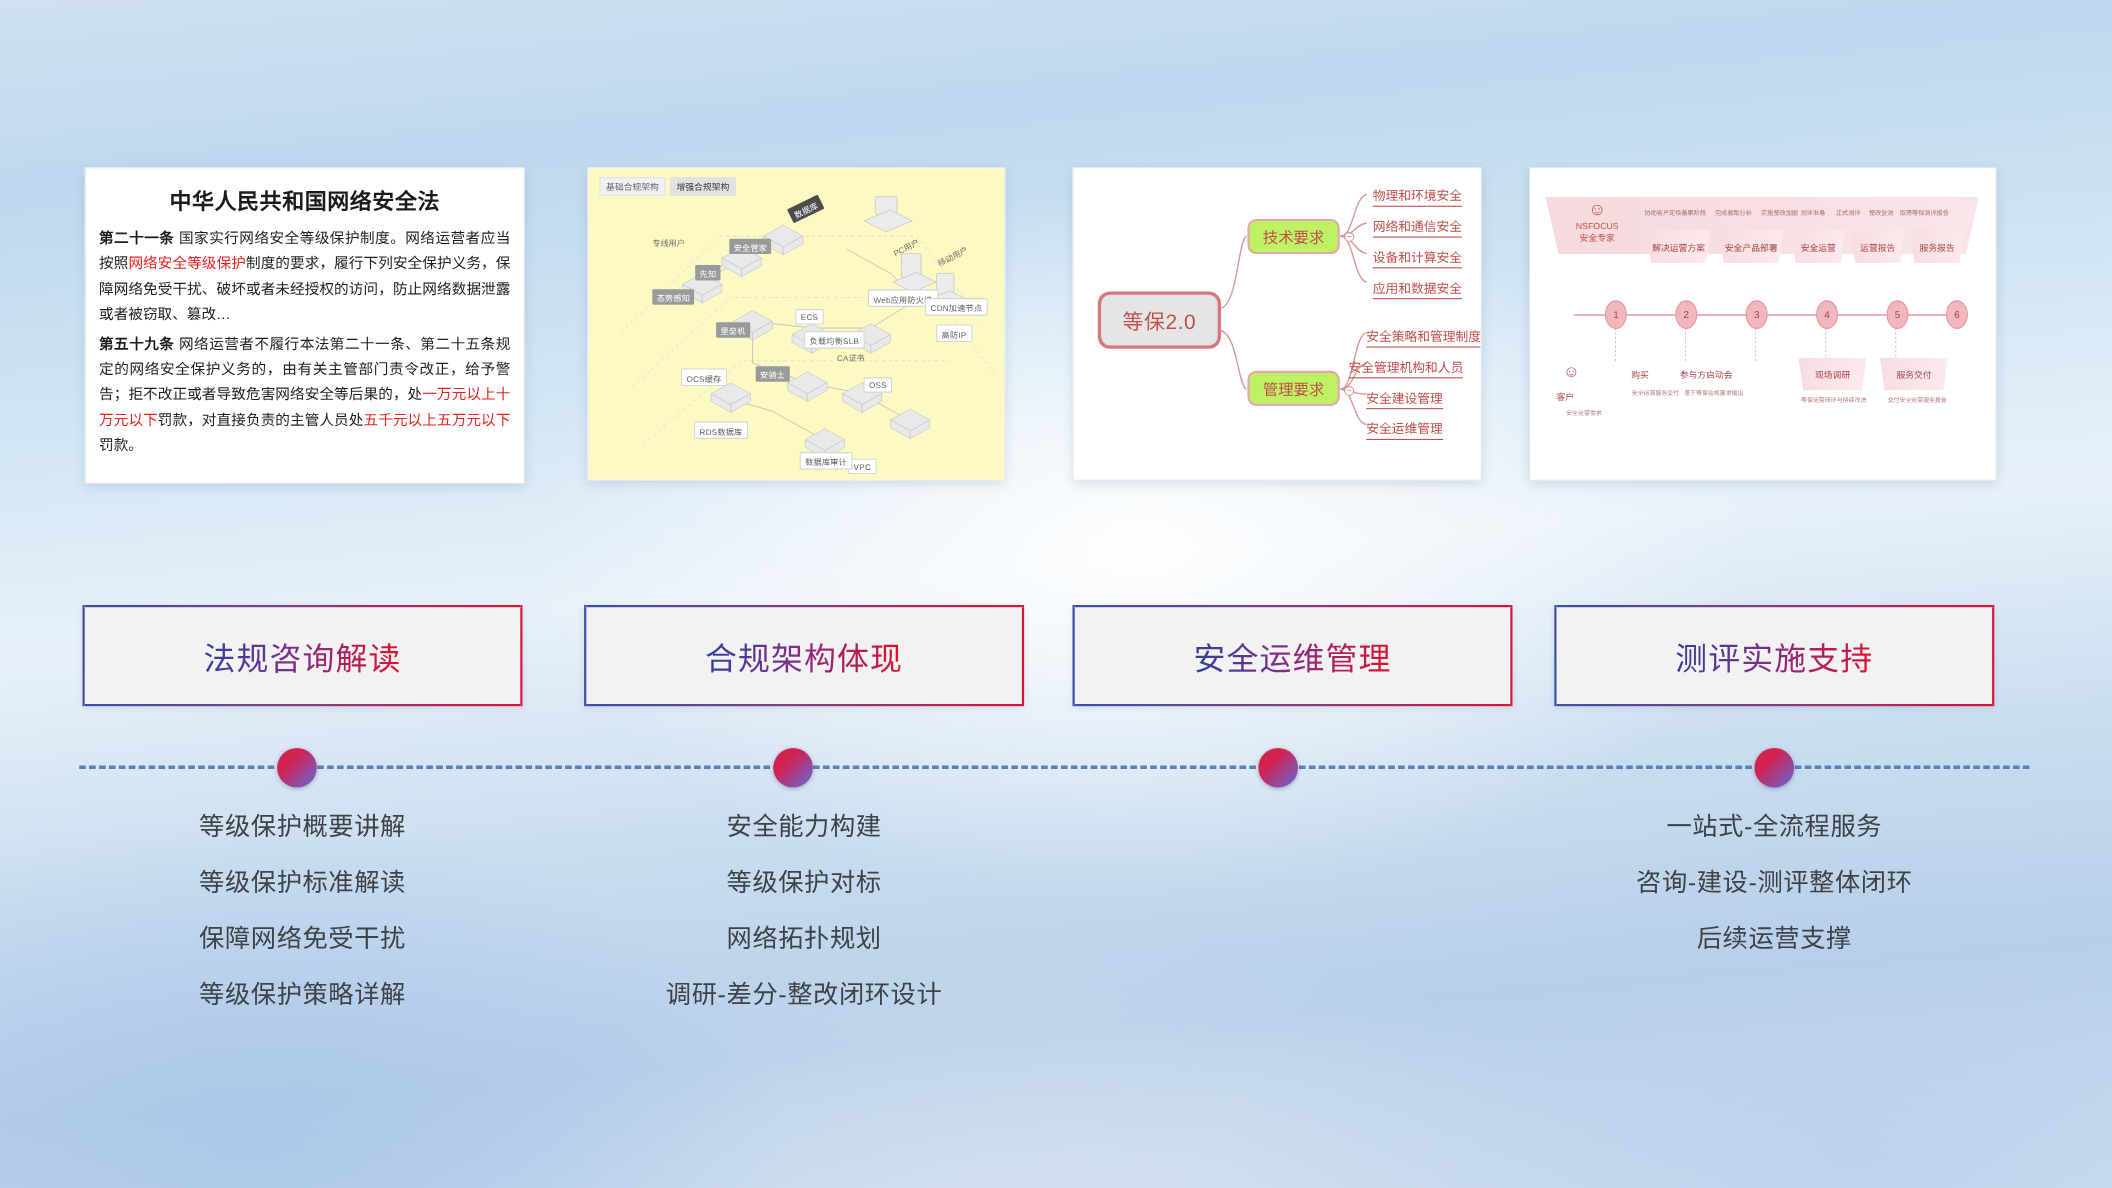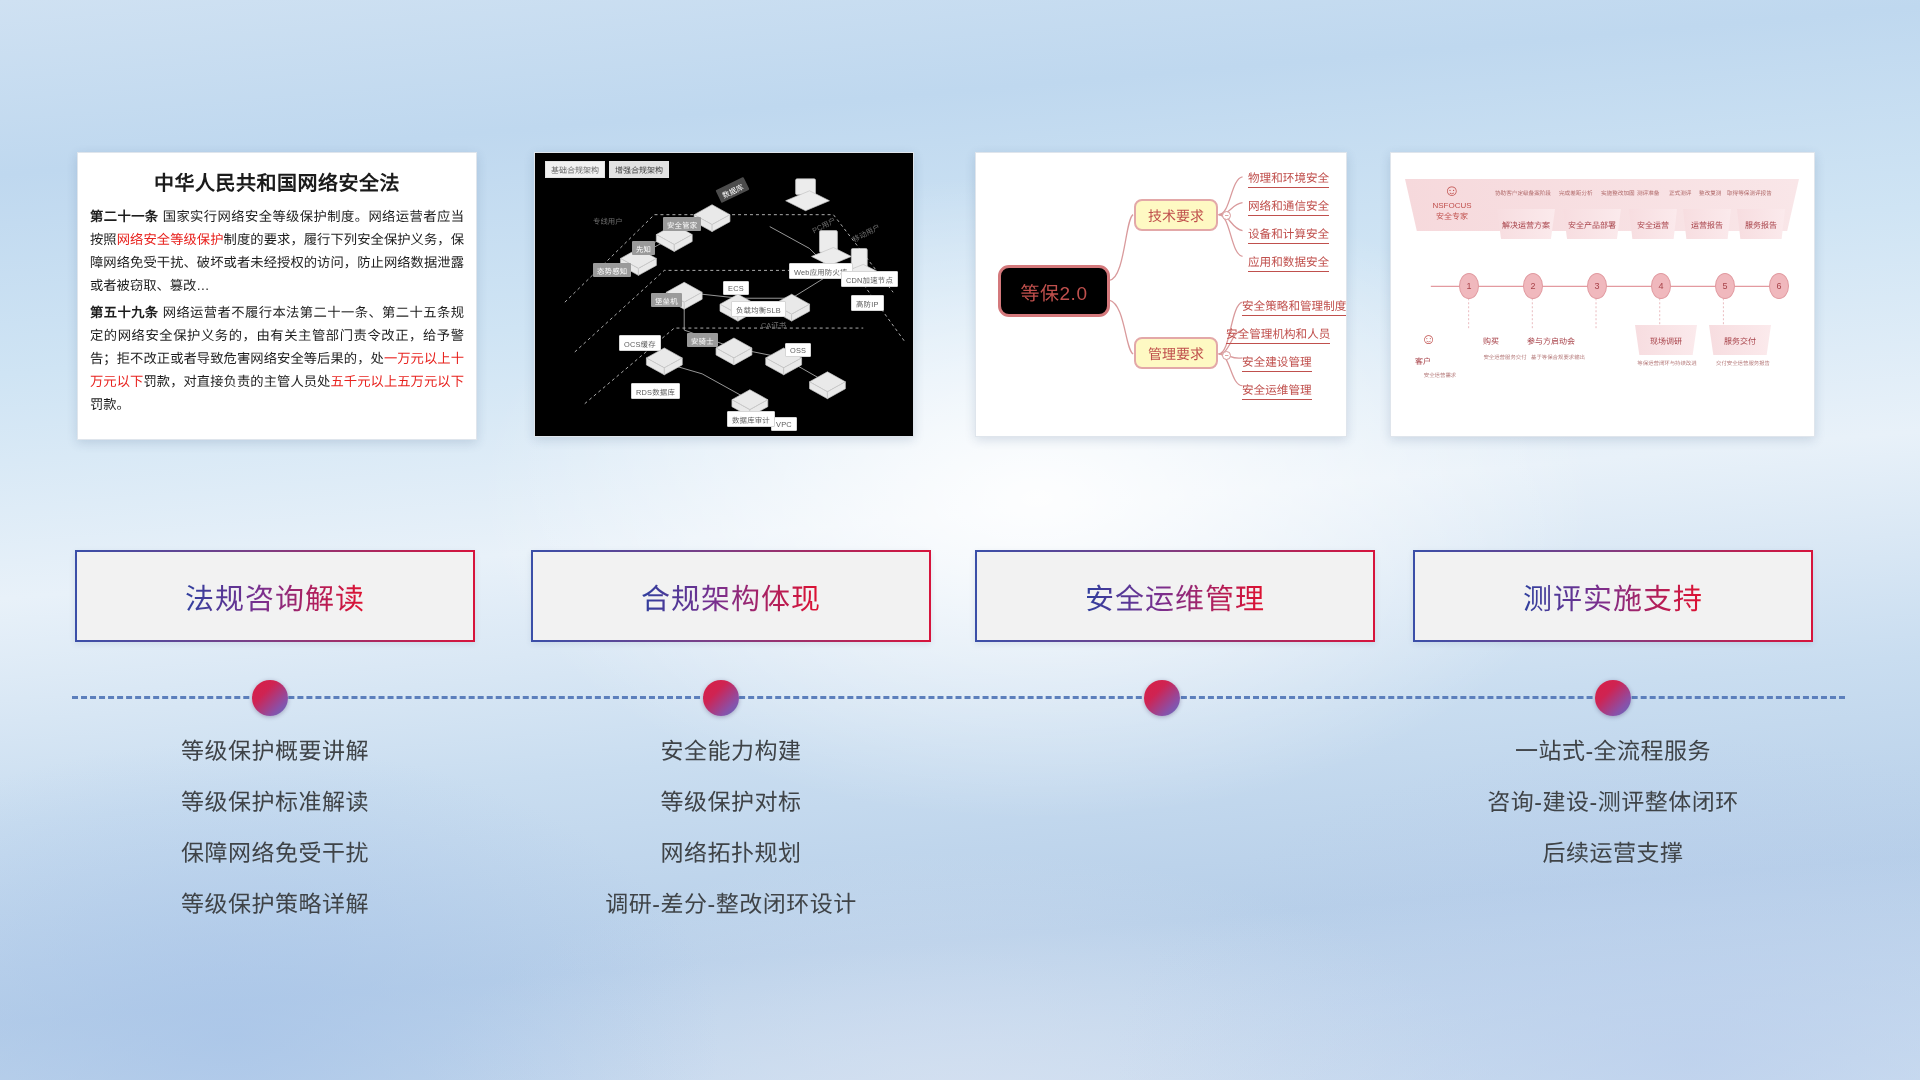--- a/index.html
+++ b/index.html
@@ -49,21 +49,21 @@
     color: #1b1b1b;
     margin: 14px 0 10px;
     letter-spacing: 0.5px;
   }
   .law-body { padding: 0 12px; font-size: 13.3px; line-height: 1.72; color: #1d1d1d; text-align: justify; }
   .law-body p { margin-bottom: 5px; }
   .law-art { font-weight: bold; }
   .law-hl { color: #e8231f; }
 
   
-  .arch { position: relative; width: 100%; height: 100%; background: #000000; }
+  .arch { position: relative; width: 100%; height: 100%; background: #fef9c3; }
   .arch-tabs { position: absolute; top: 8px; left: 10px; display: flex; gap: 4px; }
   .arch-tab { font-size: 8px; color: #6a6a6a; padding: 2px 5px; background: #f1f1f1; border: 1px solid #e3e3e3; white-space: nowrap; }
   .arch-tab.on { background: #e2e2e2; color: #3c3c3c; }
   .arch-svg { position: absolute; inset: 0; }
   .nodebox {
     position: absolute;
     font-size: 7.4px;
     color: #fff;
     background: #9a9a9a;
     padding: 1.5px 4px;
@@ -74,28 +74,28 @@
   .nodebox.light { background: #fff; color: #5d5d5d; border: 1px solid #d6d6d6; }
   .nodebox.dark  { background: #4c4c4c; }
   .nodelabel { position: absolute; font-size: 7.4px; color: #6f6f6f; white-space: nowrap; }
 
   
   .mind { position: relative; width: 100%; height: 100%; background: #fff; }
   .mind-root {
     position: absolute; left: 22px; top: 112px;
     width: 112px; height: 52px;
     border: 3px solid #d4797c; border-radius: 11px;
-    background: #000000; color: #c0504d;
+    background: #e5e5e5; color: #c0504d;
     font-size: 19px; display: flex; align-items: center; justify-content: center;
     letter-spacing: .5px;
   }
   .mind-branch {
     position: absolute; width: 84px; height: 32px;
     border: 2px solid #e3a8a8; border-radius: 8px;
-    background: #fef9c3; color: #c0504d; font-size: 14px;
+    background: #bef264; color: #c0504d; font-size: 14px;
     display: flex; align-items: center; justify-content: center;
   }
   .mind-b1 { left: 158px; top: 46px; }
   .mind-b2 { left: 158px; top: 184px; }
   .mind-leaf {
     position: absolute; font-size: 11.6px; color: #c0504d;
     white-space: nowrap; padding-bottom: 2px;
     border-bottom: 1.6px solid #c0504d;
   }
   .mind-plus {

